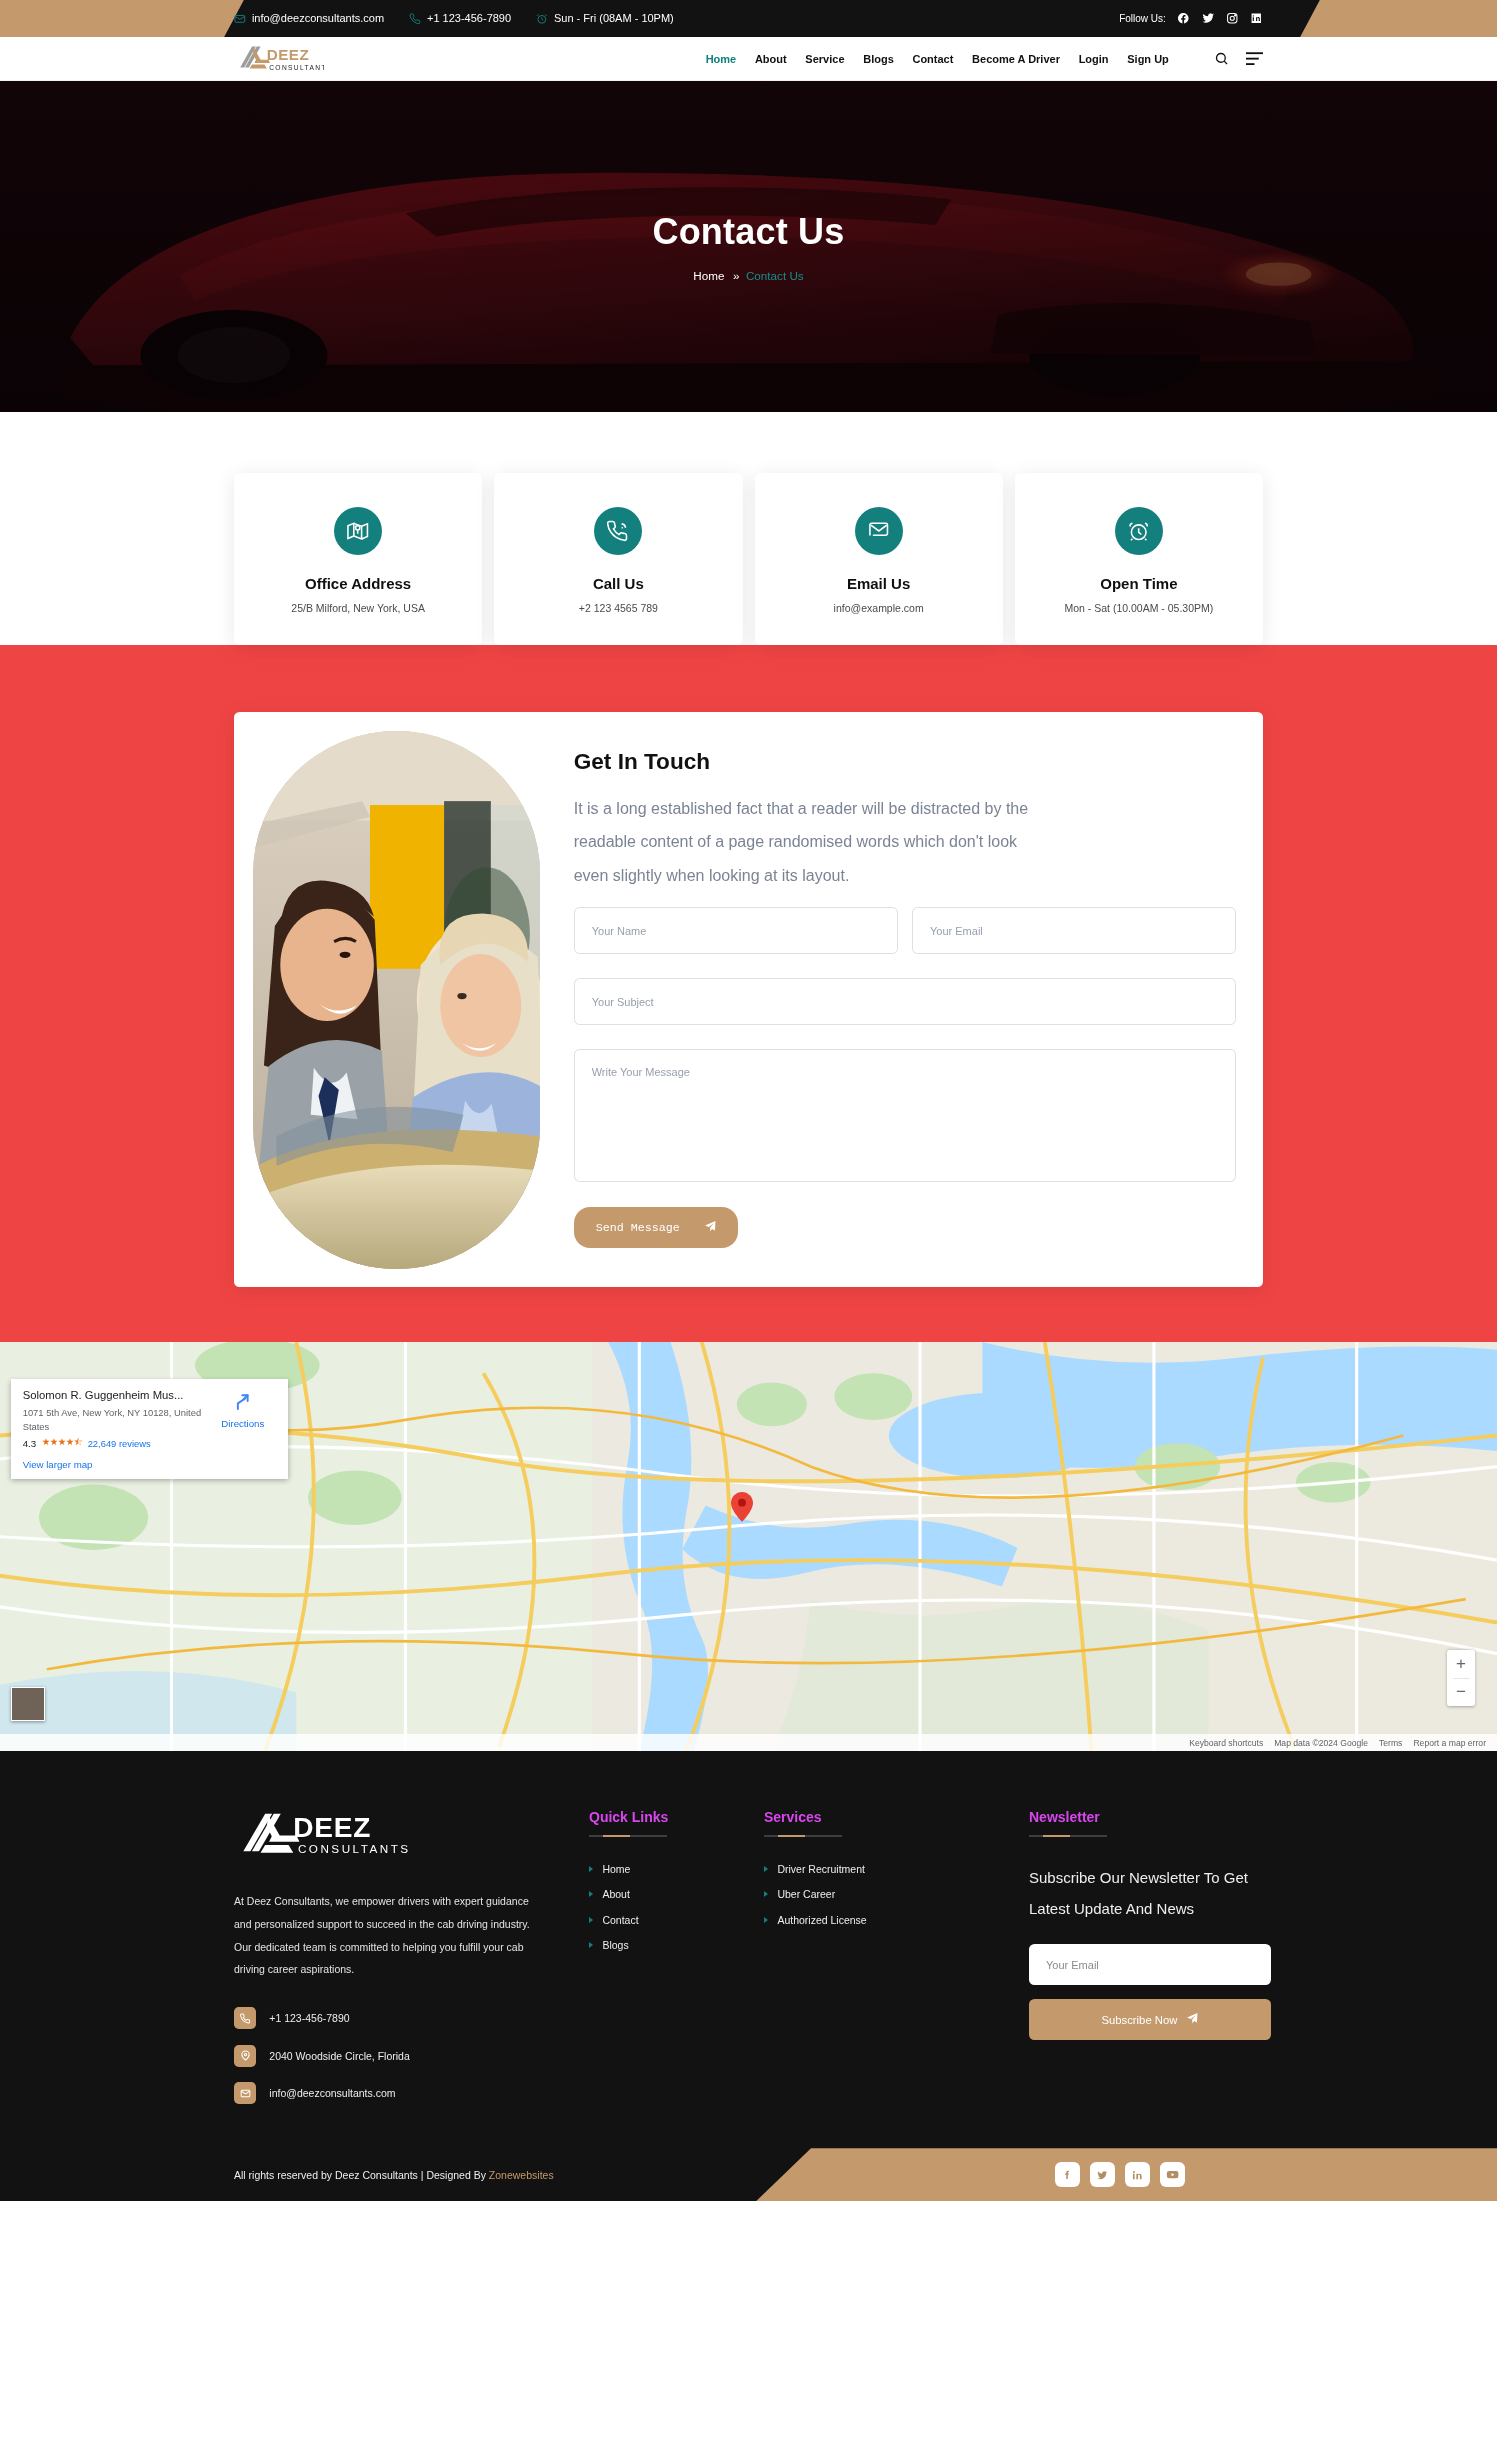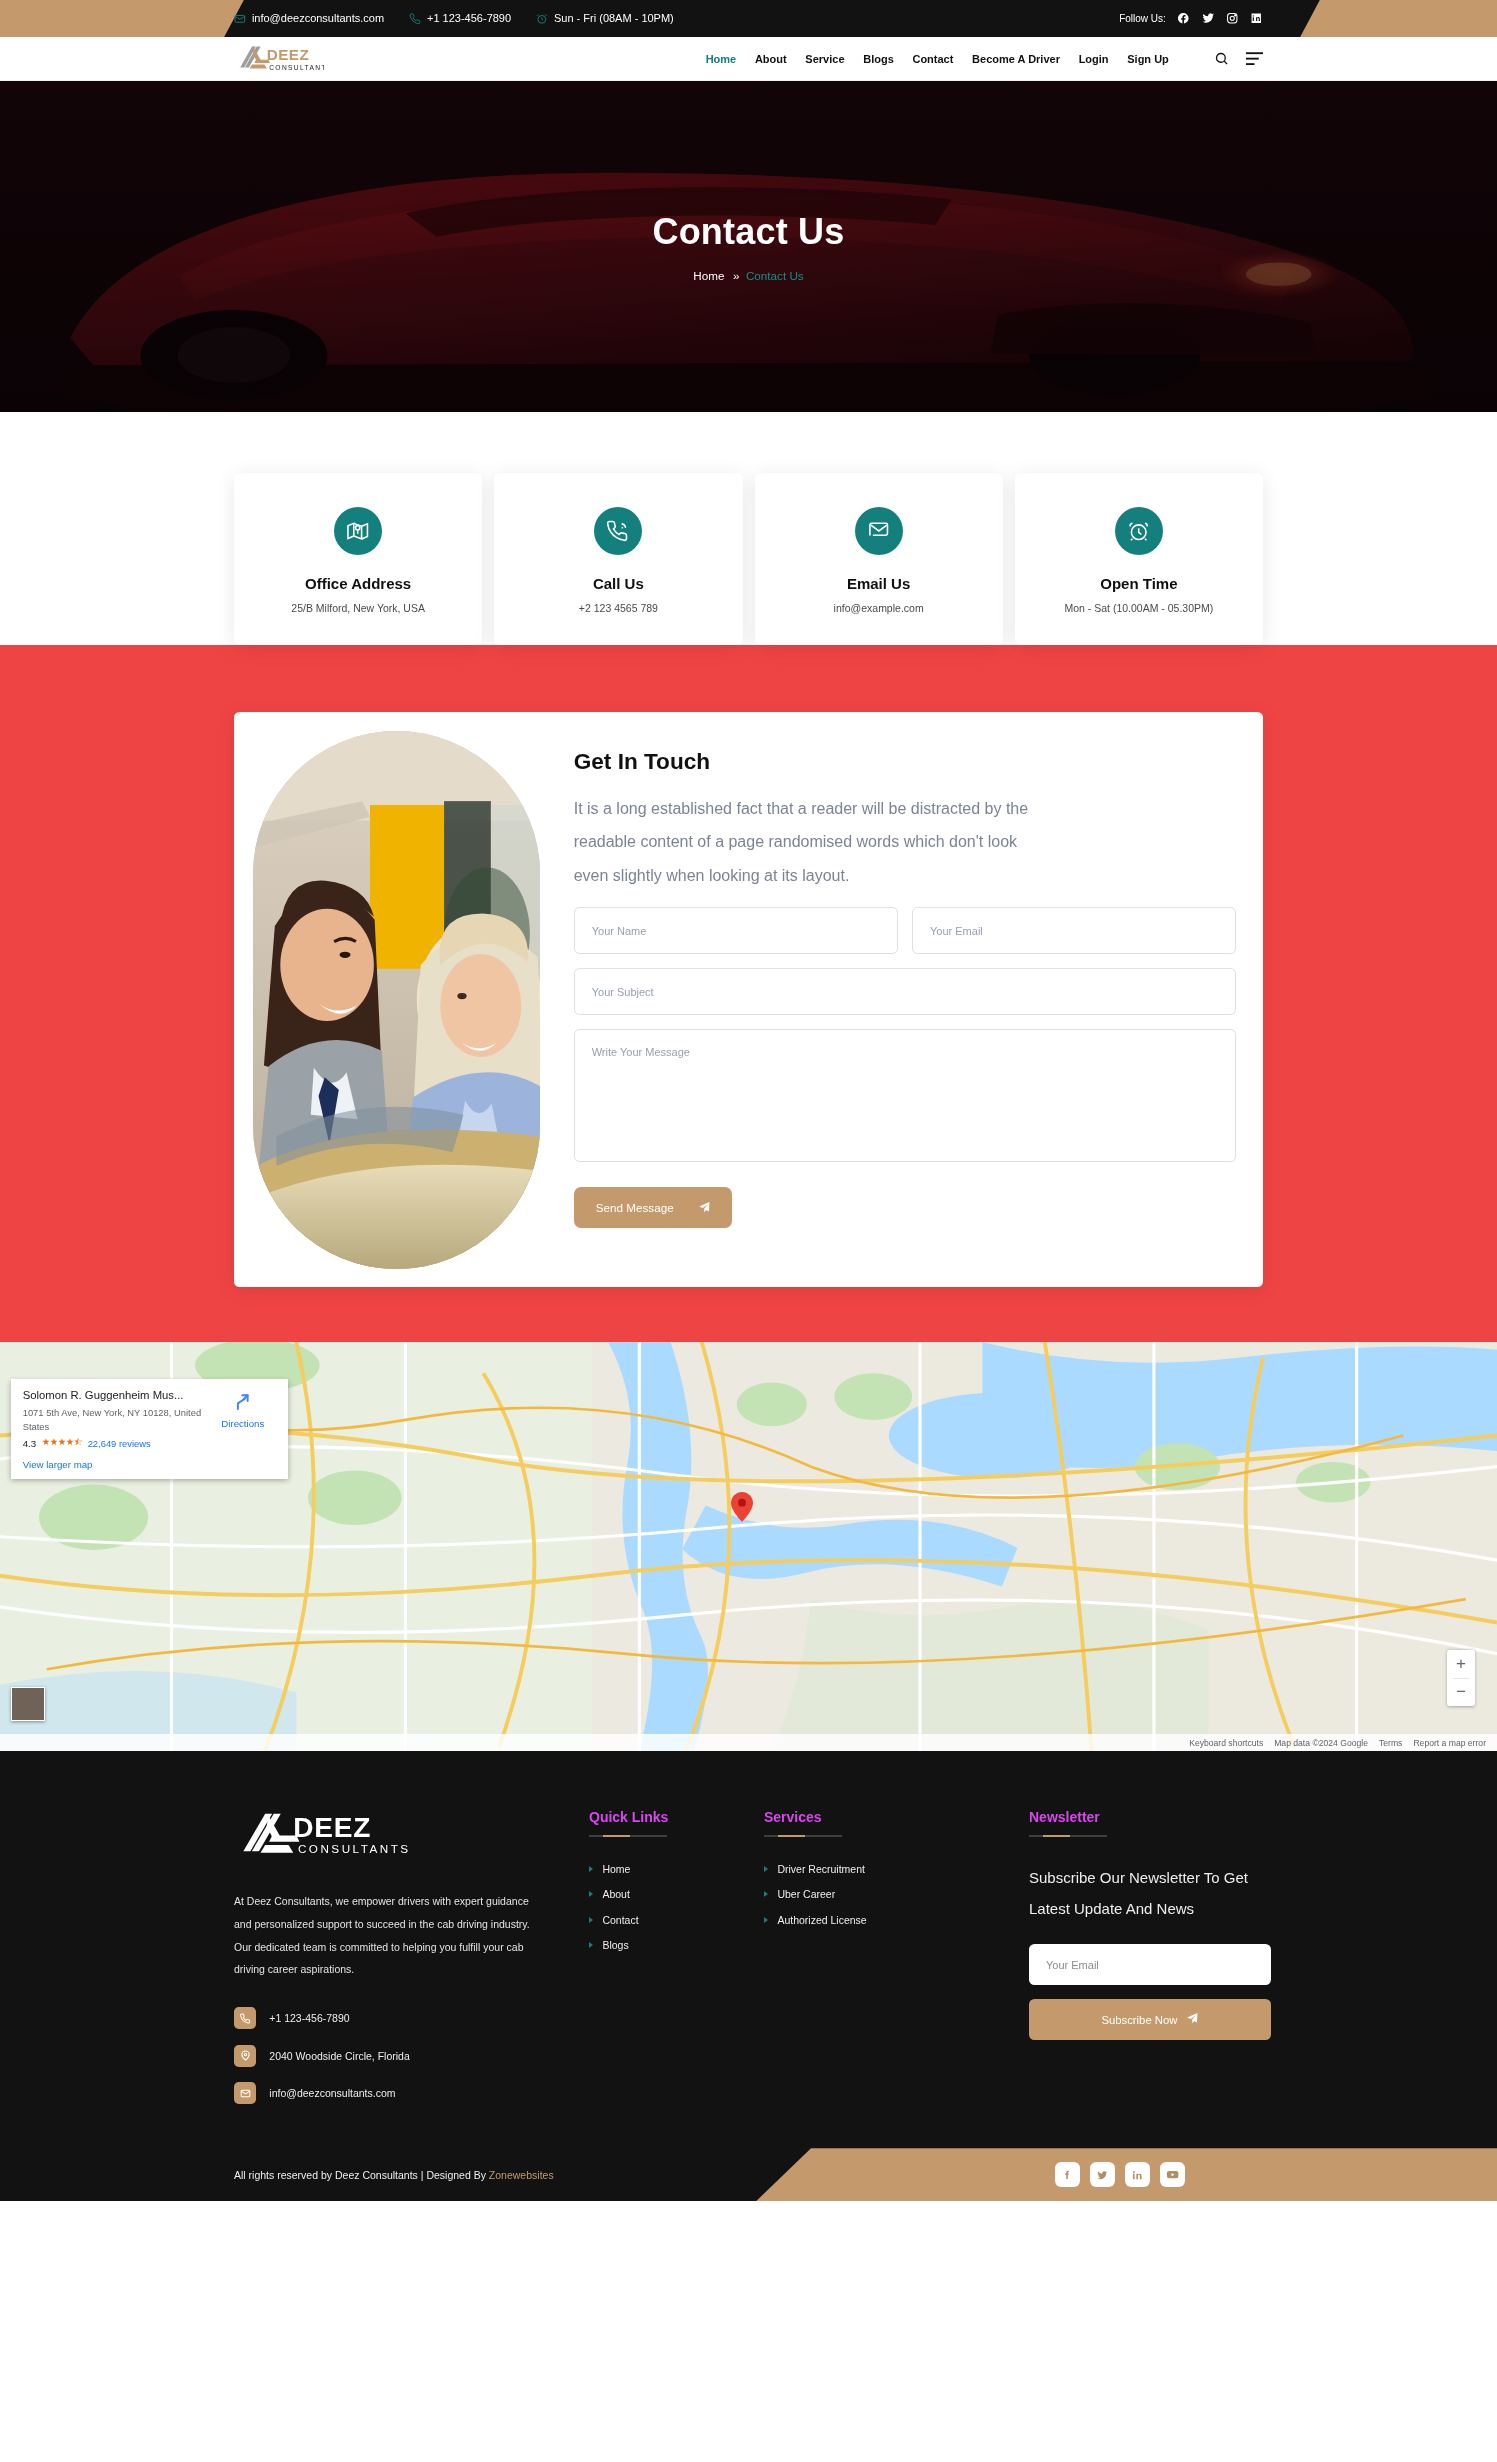--- a/index.html
+++ b/index.html
@@ -81,38 +81,38 @@
     background:#ffffff; border-radius:5.5px; box-shadow:0 3.1px 20px rgba(0,0,0,.09);
     display:flex; gap:34px; padding:18.7px 22px 18.7px 18.7px;
   }
   .touch-img {
     width:287px; height:538px; flex:none; border-radius:780px; overflow:hidden; position:relative;
     background:#c9b79d;
   }
   .touch-right { flex:1; padding-top:18px; padding-right:4.7px; }
   .touch-h { font-size:22.6px; font-weight:bold; color:#111111; margin-bottom:17px; }
   .touch-p { font-size:16px; line-height:2.1; color:#7b8494; margin-bottom:15px; max-width:468px; }
-  .f-row { display:flex; gap:14px; margin-bottom:14px; }
+  .f-row { display:flex; gap:14px; margin-bottom:24px; }
   .f-input {
     flex:1; height:47px; border:0.8px solid #dcdfe3; border-radius:5.5px;
     padding:0 17px; font-size:11px; color:#333; font-family:"Liberation Sans", sans-serif;
     background:#ffffff; outline:none;
   }
   .f-input::placeholder { color:#97a0ad; }
   .f-area {
     width:100%; height:133px; border:0.8px solid #dcdfe3; border-radius:5.5px;
     padding:15.6px 17px; font-size:11px; color:#333; resize:none;
     font-family:"Liberation Sans", sans-serif; background:#ffffff; outline:none;
   }
   .f-area::placeholder { color:#97a0ad; }
   .send-btn {
-    margin-top:22px; height:41px; padding:0 22px; border:none; border-radius:7px;
+    margin-top:22px; height:41px; padding:0 22px; border:none; border-radius:16px;
     background:#c49a6c; color:#ffffff; font-size:11.7px; cursor:pointer;
     display:inline-flex; align-items:center; gap:24px;
-    font-family:Liberation Sans, sans-serif;
+    font-family:Liberation Mono, monospace;
   }
 
   
   .map { position:relative; width:1497px; height:409px; overflow:hidden; background:#e8e5dd; }
   .map-card {
     position:absolute; left:11px; top:37px; width:277px; background:#ffffff;
     box-shadow:0 1.6px 5.5px rgba(0,0,0,.32); padding:10px 11.7px 8.6px; z-index:5;
     font-family:"Liberation Sans", sans-serif;
   }
   .mc-top { display:flex; }

